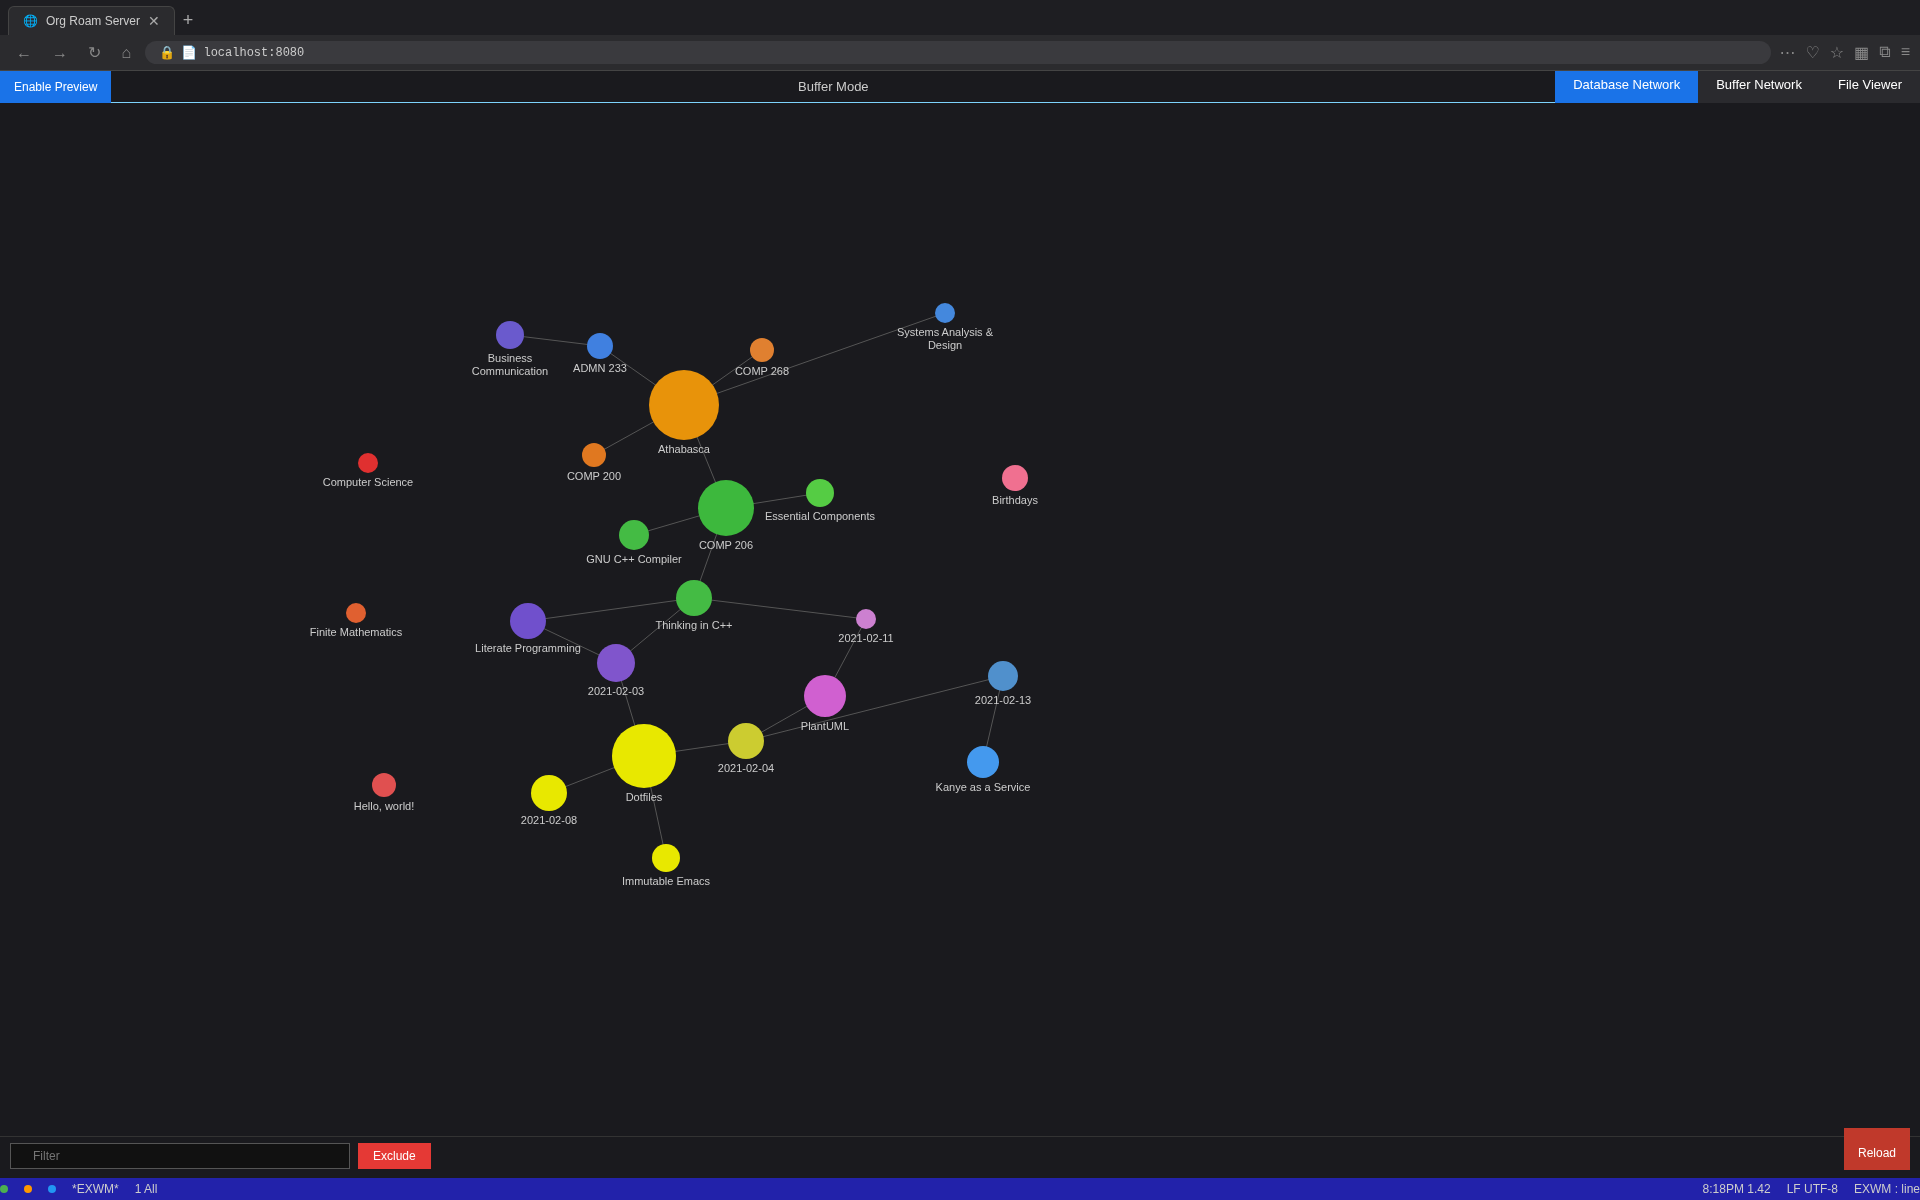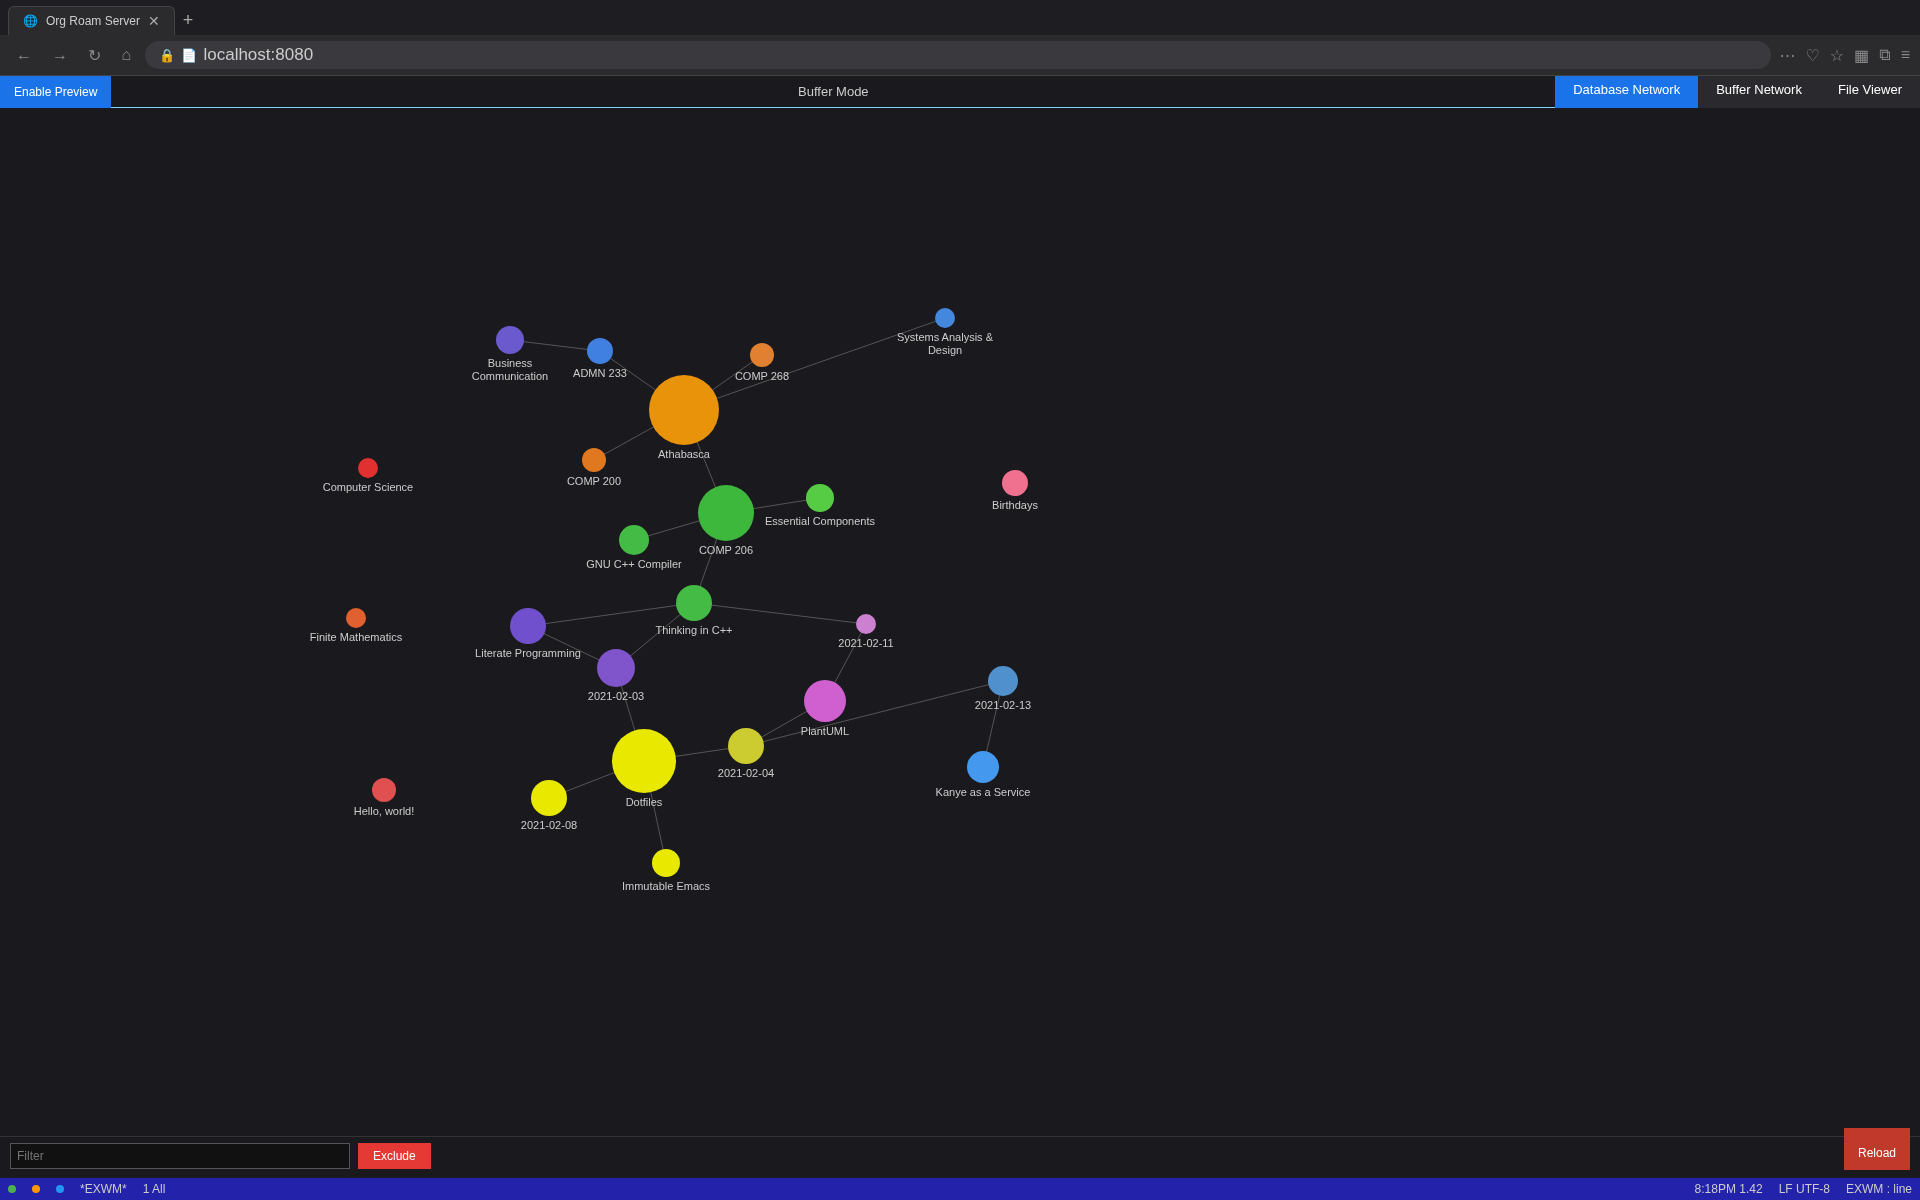--- a/index.html
+++ b/index.html
@@ -7,46 +7,46 @@
 
     
     .browser-chrome { background: #2b2b2e; border-bottom: 1px solid #444; }
     .tab-bar { display: flex; align-items: center; padding: 6px 8px 0; background: #1e1e22; }
     .tab { background: #2b2b2e; padding: 6px 14px; border-radius: 6px 6px 0 0; display: flex; align-items: center; gap: 8px; font-size: 12px; color: #ccc; border: 1px solid #444; border-bottom: none; }
     .tab-close { cursor: pointer; color: #aaa; font-size: 14px; }
     .new-tab { background: none; border: none; color: #aaa; font-size: 18px; cursor: pointer; padding: 4px 8px; }
     .address-bar-row { display: flex; align-items: center; padding: 6px 10px; gap: 8px; background: #2b2b2e; }
     .nav-btn { background: none; border: none; color: #888; font-size: 16px; cursor: pointer; padding: 2px 6px; }
     .address-bar { flex: 1; background: #3a3a3e; border: none; border-radius: 20px; padding: 4px 14px; color: #ccc; font-size: 13px; display: flex; align-items: center; gap: 6px; }
-    .address-text { color: #ccc; font-size: 17px; }
+    .address-text { color: #ccc; font-size: 12px; font-family: Liberation Mono, monospace; }
     .toolbar-icons { display: flex; gap: 10px; color: #888; font-size: 16px; margin-left: auto; }
 
     
     .app-toolbar { display: flex; align-items: center; background: #1a1a1e; border-bottom: 1px solid #7dd3fc; height: 32px; }
     .enable-preview-btn { background: #1a73e8; color: #fff; border: none; padding: 6px 14px; font-size: 12px; cursor: pointer; height: 32px; }
     .light-mode-label { flex: 1; text-align: center; color: #ccc; font-size: 13px; }
     .nav-tabs { display: flex; }
     .nav-tab { padding: 6px 18px; font-size: 13px; color: #fff; cursor: pointer; height: 32px; display: flex; }
     .nav-tab.active { background: #1a73e8; }
     .nav-tab:not(.active) { background: #2a2a2e; }
 
     
     .main-content { position: relative; width: 100%; height: calc(1200px - 32px - 32px - 36px - 38px - 26px); overflow: hidden; background: #1a1a1e; }
 
     
     .network-svg { position: absolute; top: 0; left: 0; width: 100%; height: 100%; }
 
     
     .bottom-bar { position: fixed; bottom: 26px; left: 0; right: 0; background: #1a1a1e; border-top: 1px solid #333; display: flex; align-items: center; padding: 5px 10px; gap: 8px; height: 38px; }
-    .filter-input { flex: 1; max-width: 340px; background: #111; border: 1px solid #555; color: #ccc; padding: 4px 6px; font-size: 12px; height: 26px; }
+    .filter-input { flex: 1; max-width: 340px; background: #111; border: 1px solid #555; color: #ccc; padding: 4px 22px; font-size: 12px; height: 26px; }
     .exclude-btn { background: #e53935; color: #fff; border: none; padding: 4px 15px; font-size: 12px; cursor: pointer; height: 26px; }
     .reload-btn { position: fixed; bottom: 30px; right: 10px; background: #c0392b; color: #fff; border: none; padding: 18px 14px; font-size: 12px; cursor: pointer; height: 42px; }
 
     
-    .status-bar { position: fixed; bottom: 0; left: 0; right: 0; background: #2222aa; color: #ccc; font-size: 12px; display: flex; align-items: center; padding: 2px 8px; height: 22px; gap: 16px; }
+    .status-bar { position: fixed; bottom: 0; left: 0; right: 0; background: #2222aa; color: #ccc; font-size: 12px; display: flex; align-items: center; padding: 2px 0; height: 22px; gap: 16px; }
     .status-dot-green { width: 8px; height: 8px; border-radius: 50%; background: #4caf50; }
     .status-dot-orange { width: 8px; height: 8px; border-radius: 50%; background: #ff9800; }
     .status-dot-blue { width: 8px; height: 8px; border-radius: 50%; background: #2196f3; }
     .status-right { margin-left: auto; display: flex; gap: 16px; }
   </style>
 </head>
 <body>
 
 <div class="browser-chrome">
   <div class="tab-bar">

